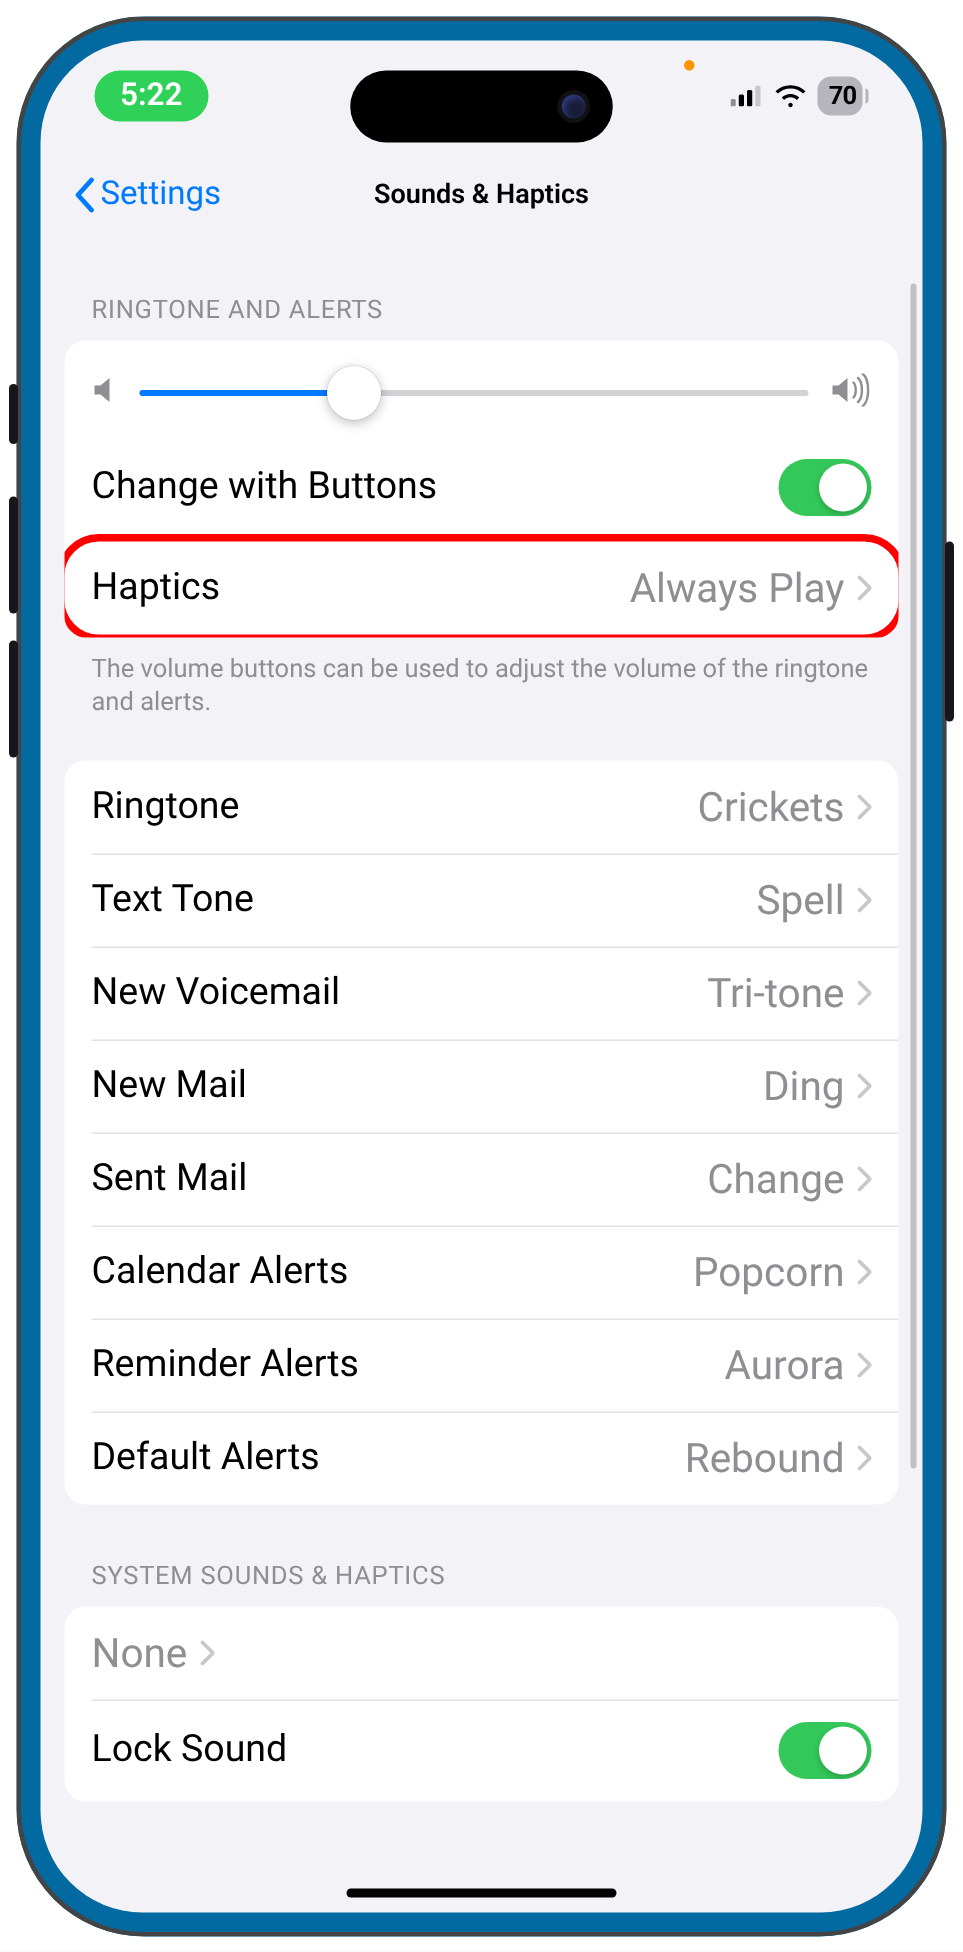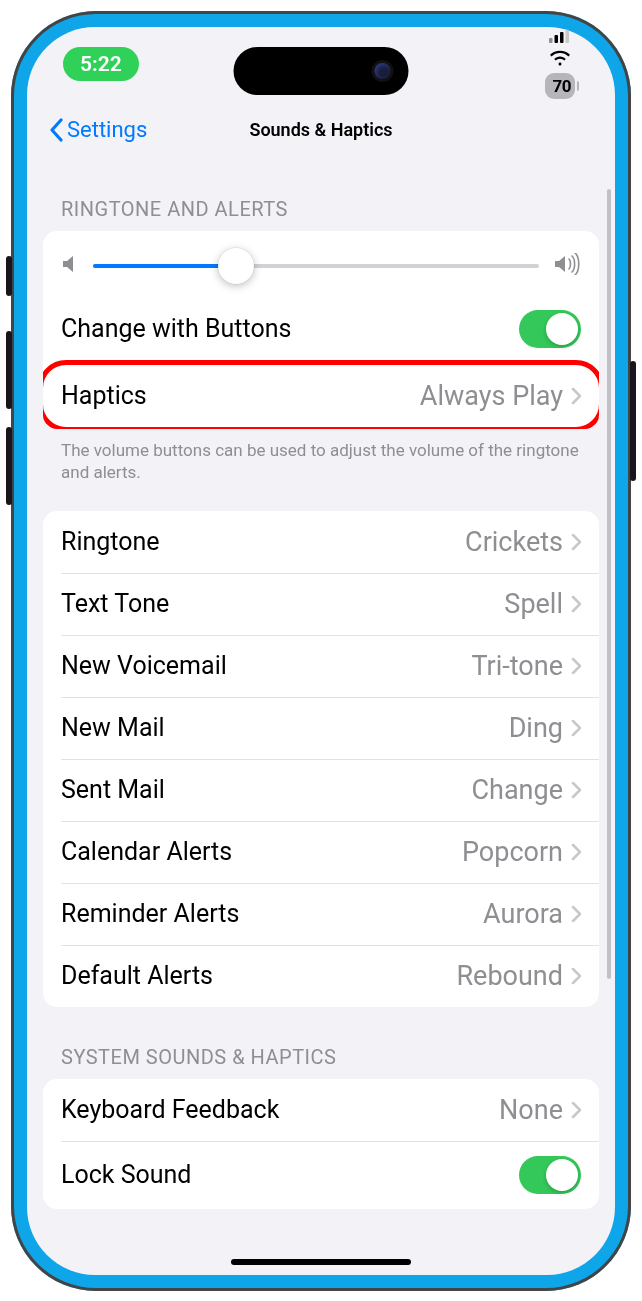--- a/index.html
+++ b/index.html
@@ -8,21 +8,21 @@
       height: 1301px;
       background: #fff;
       font-family: -apple-system, BlinkMacSystemFont, "Segoe UI", Roboto, sans-serif;
       display: flex;
       align-items: center;
       justify-content: center;
     }
     .phone-frame {
       width: 620px;
       height: 1280px;
-      background: #0ea5e9;
+      background: #0369a1;
       border-radius: 85px;
       padding: 16px;
       position: relative;
       box-shadow: inset 0 0 0 3px #444;
     }
     .side-button { position: absolute; background: #18151c; border-radius: 3px; }
     .sb-mute { left: -5px; top: 245px; width: 6px; height: 40px; }
     .sb-vol1 { left: -5px; top: 320px; width: 6px; height: 78px; }
     .sb-vol2 { left: -5px; top: 416px; width: 6px; height: 78px; }
     .sb-power { right: -5px; top: 350px; width: 6px; height: 120px; }
@@ -64,21 +64,20 @@
       font-size: 21px;
       font-weight: 600;
       padding: 5px 17px;
       border-radius: 22px;
     }
     .status-right {
       display: flex;
       align-items: center;
       gap: 7px;
       position: relative;
-      flex-direction: column;
     }
     .orange-dot { position: absolute; top: -11px; right: 112px; width: 7px; height: 7px; background: #ff9500; border-radius: 50%; }
     .signal svg, .wifi svg { display: block; }
     .battery-box {
       display: flex;
       align-items: center;
       gap: 2px;
       background: #b5b5bb;
       padding: 3px 4px 3px 7px;
       border-radius: 9px;
@@ -112,21 +111,21 @@
       color: #000;
     }
     .content {
       padding: 0 16px;
       height: calc(100% - 132px);
       overflow-y: auto;
       position: relative;
     }
     .sbar-track { position: absolute; right: 4px; top: 30px; width: 4px; height: 790px; background: rgba(0,0,0,.2); border-radius: 2px; }
     .section-header {
-      font-size: 20px;
+      font-size: 17px;
       color: #8e8e93;
       letter-spacing: 0.5px;
       padding: 38px 18px 10px;
       text-transform: uppercase;
     }
     .card {
       background: #fff;
       border-radius: 14px;
       overflow: hidden;
     }
@@ -363,21 +362,20 @@
           <span class="row-value">Rebound</span>
           <svg class="chevron" width="10" height="18" viewBox="0 0 10 18">
               <path d="M2 2l7 7-7 7" stroke="#c7c7cc" stroke-width="2.5" fill="none" stroke-linecap="round" stroke-linejoin="round"></path>
             </svg>
         </div>
       </div>
 
       <div class="section-header">SYSTEM SOUNDS &amp; HAPTICS</div>
       <div class="card">
         <div class="row">
-          <span class="row-label">Keyboard Feedback</span>
           <span class="row-value">None</span>
           <svg class="chevron" width="10" height="18" viewBox="0 0 10 18">
               <path d="M2 2l7 7-7 7" stroke="#c7c7cc" stroke-width="2.5" fill="none" stroke-linecap="round" stroke-linejoin="round"></path>
             </svg>
         </div>
         <div class="row">
           <span class="row-label">Lock Sound</span>
           <div class="toggle">
               <div class="toggle-knob"></div>
             </div>

